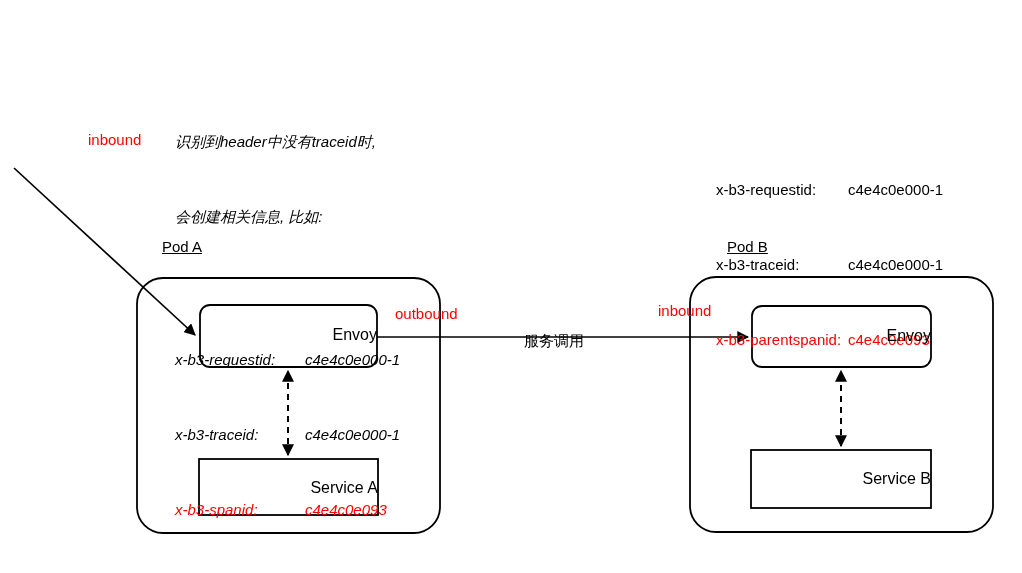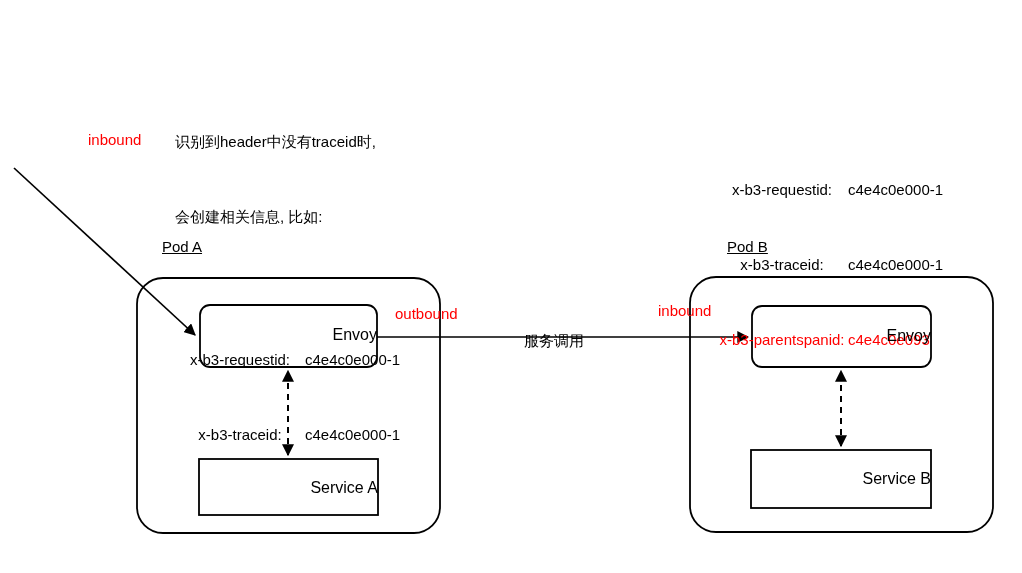--- a/index.html
+++ b/index.html
@@ -33,21 +33,20 @@
     font-size: 15px;
     line-height: 25px;
     color: #000000;
   }
   .note-line {
     display: block;
     white-space: pre;
   }
   .kv {
     display: inline-block;
-    text-align: center;
   }
   .box-label {
     position: absolute;
     font-size: 16px;
     color: #000000;
     text-align: right;
     white-space: pre;
   }
   .pod-label {
     position: absolute;
@@ -94,26 +93,27 @@
 
     <line x1="377" y1="337" x2="748" y2="337" stroke="#000000" stroke-width="1.7" marker-end="url(#arrow-solid)"></line>
 
     <line x1="288" y1="455" x2="288" y2="371" stroke="#000000" stroke-width="2" stroke-dasharray="6 5" marker-start="url(#arrow-dash)" marker-end="url(#arrow-dash)"></line>
 
     <line x1="841" y1="446" x2="841" y2="371" stroke="#000000" stroke-width="2" stroke-dasharray="6 5" marker-start="url(#arrow-dash)" marker-end="url(#arrow-dash)"></line>
   </svg>
 
   <div class="edge-label red" style="left:88px; top:131px;">inbound</div>
 
-  <div class="note-block" style="left:175px; top:79px;">
+  <div class="note-block" style="left:175px; top:79px;font-style:italic;">
     <span class="note-line">识别到header中没有traceid时,</span>
     <span class="note-line">会创建相关信息, 比如:</span>
     <span class="note-line" style="height:18px;">&nbsp;</span>
     <span class="note-line"><span class="kv" style="width:130px;">x-b3-requestid:</span><span>c4e4c0e000-1</span></span>
     <span class="note-line"><span class="kv" style="width:130px;">x-b3-traceid:</span><span>c4e4c0e000-1</span></span>
+    <span class="note-line red"><span class="kv" style="width:130px;">x-b3-spanid:</span><span>c4e4c0e093</span></span>
   </div>
 
   <div class="note-block" style="left:716px; top:59px;">
     <span class="note-line" style="height:18px;">&nbsp;</span>
     <span class="note-line"><span class="kv" style="width:132px;">x-b3-requestid:</span><span>c4e4c0e000-1</span></span>
     <span class="note-line"><span class="kv" style="width:132px;">x-b3-traceid:</span><span>c4e4c0e000-1</span></span>
     <span class="note-line red"><span class="kv" style="width:132px;">x-b3-parentspanid:</span><span>c4e4c0e093</span></span>
   </div>
 
   <div class="pod-label" style="left:162px; top:238px;">Pod A</div>

